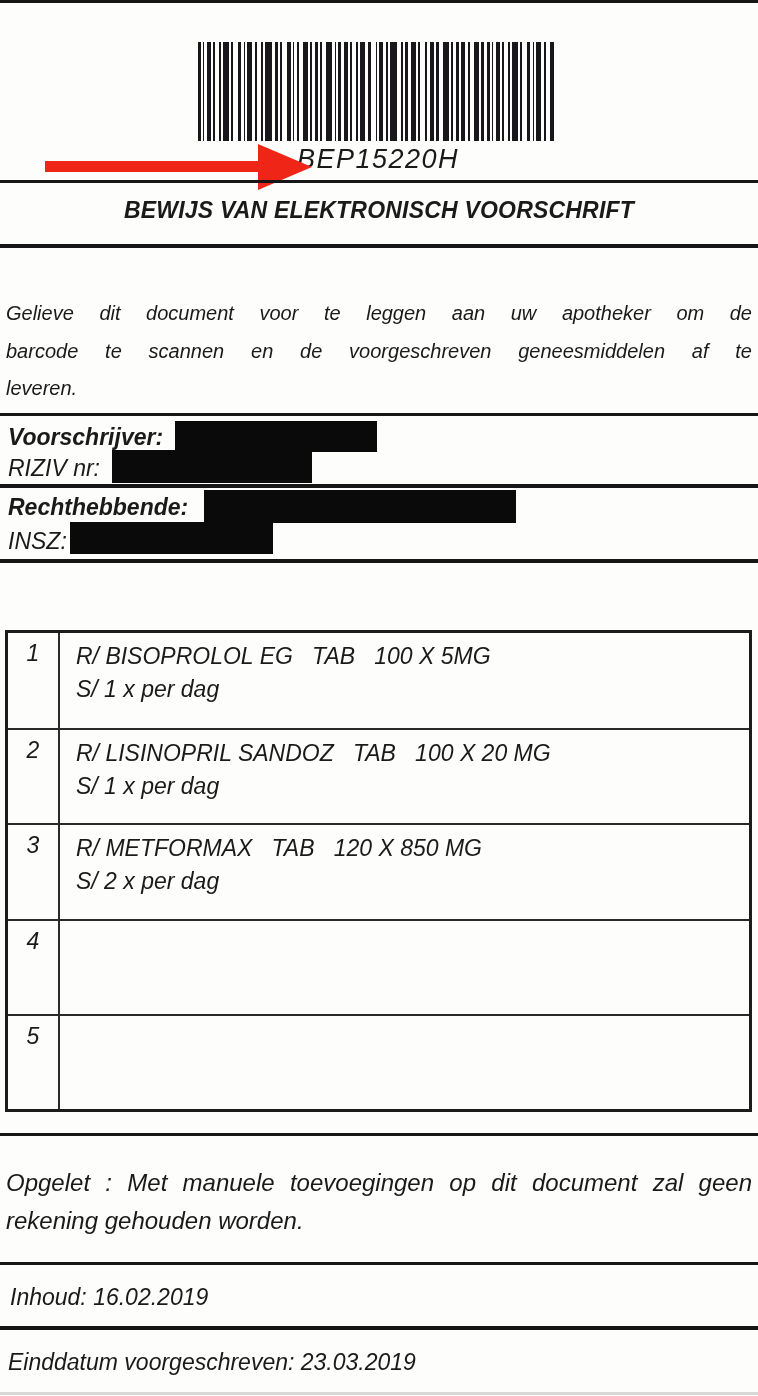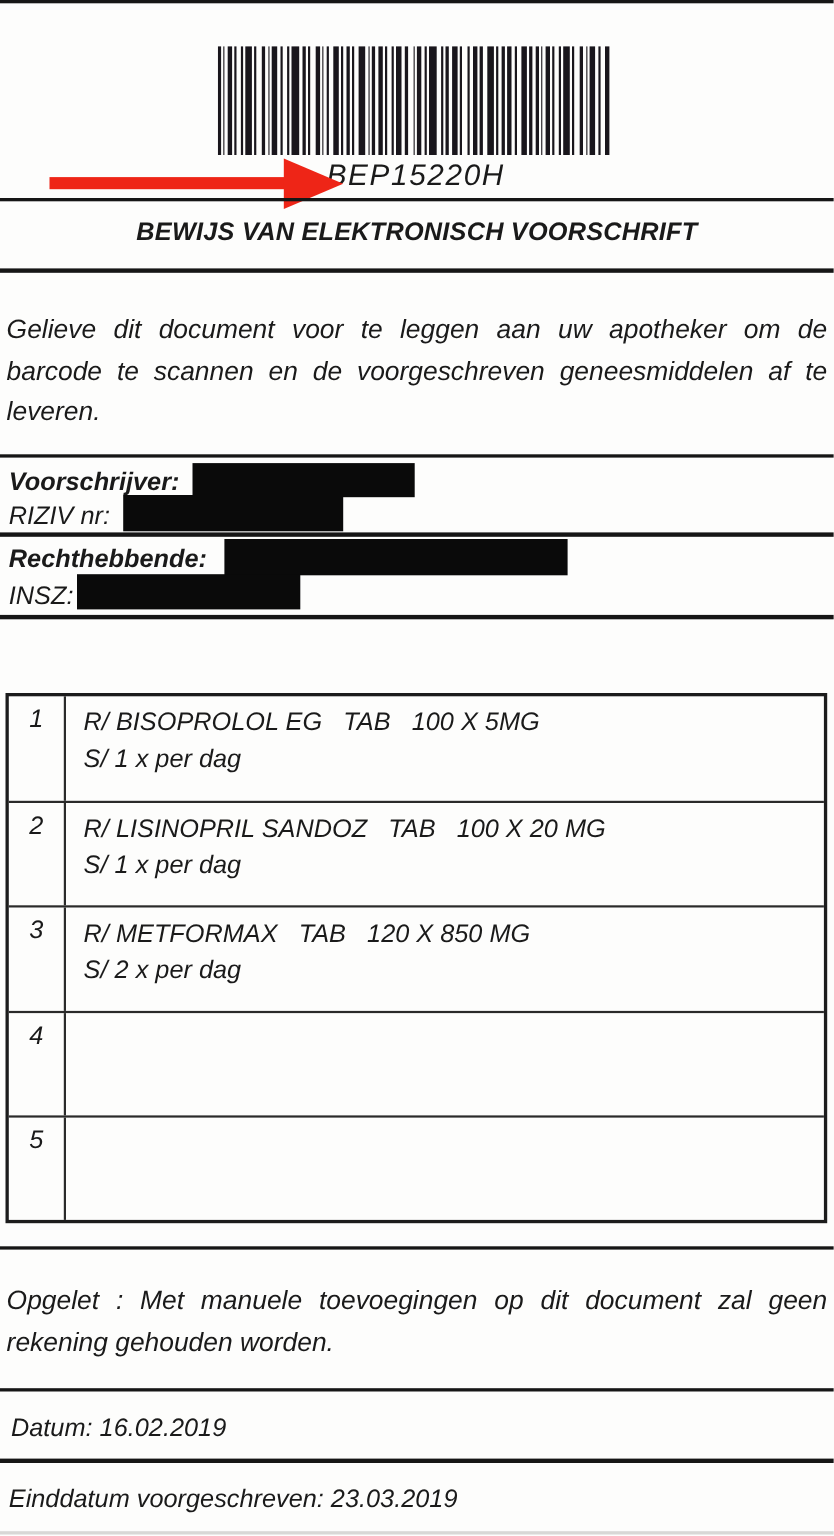--- a/index.html
+++ b/index.html
@@ -34,21 +34,21 @@
 
   
   .arrow-body{position:absolute;left:45px;top:161px;width:214px;height:11px;background:var(--arrow-red);}
   .arrow-head{position:absolute;left:258px;top:144px;width:0;height:0;
     border-top:23px solid transparent;border-bottom:23px solid transparent;
     border-left:54px solid var(--arrow-red);}
 
   .doc-title{position:absolute;top:197px;left:0;right:0;text-align:center;
     font-size:23px;font-weight:bold;letter-spacing:.2px;}
 
-  .intro{position:absolute;top:281px;left:6px;right:6px;font-size:24px;line-height:37.5px;}
+  .intro{position:absolute;top:295px;left:6px;right:6px;font-size:20px;line-height:37.5px;}
   .jline{text-align:justify;text-align-last:justify;}
 
   .label-line{position:absolute;left:8px;font-size:23px;line-height:28px;}
   #voorschrijver-label{top:423px;font-weight:bold;}
   #riziv-label{top:454px;}
   #rechthebbende-label{top:493px;font-weight:bold;}
   #insz-label{top:527px;text-align:right;}
 
   .redaction{position:absolute;background:var(--redaction);}
   #voor-redaction{left:175px;top:421px;width:202px;height:31px;}
@@ -220,21 +220,21 @@
   <div class="rule" id="rule-f"></div>
 
   <div class="warning">
     <div class="jline">Opgelet : Met manuele toevoegingen op dit document zal geen</div>
     <div>rekening gehouden worden.</div>
   </div>
 
   <div class="rule" id="rule-g"></div>
 
   <div class="date-line" id="datum-line">
-    <span>Datum:</span>
+    <span>Inhoud:</span>
     <span>16.02.2019</span>
   </div>
 
   <div class="rule" id="rule-h"></div>
 
   <div class="date-line" id="einddatum-line">
     <span>Einddatum voorgeschreven:</span>
     <span>23.03.2019</span>
   </div>
 

